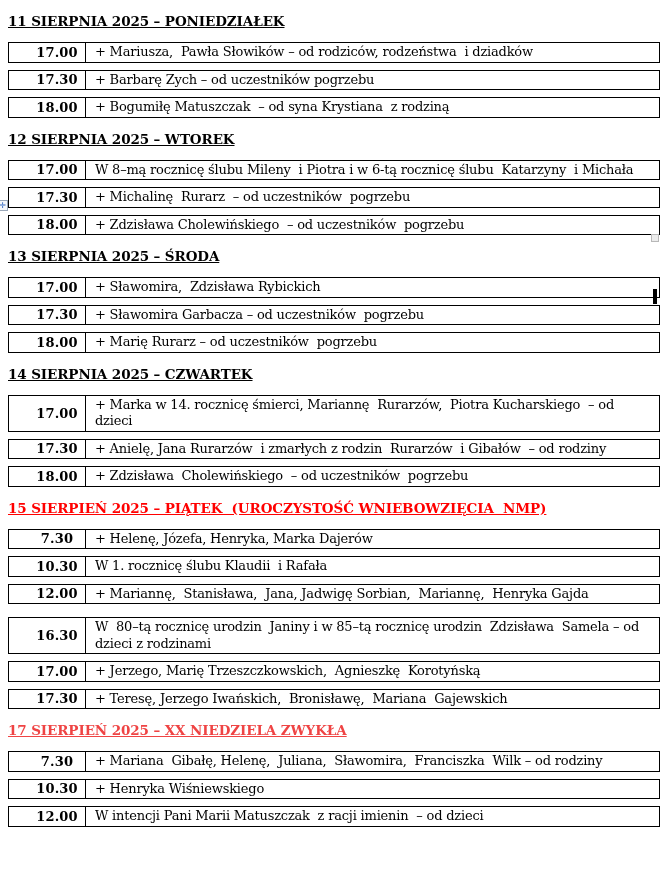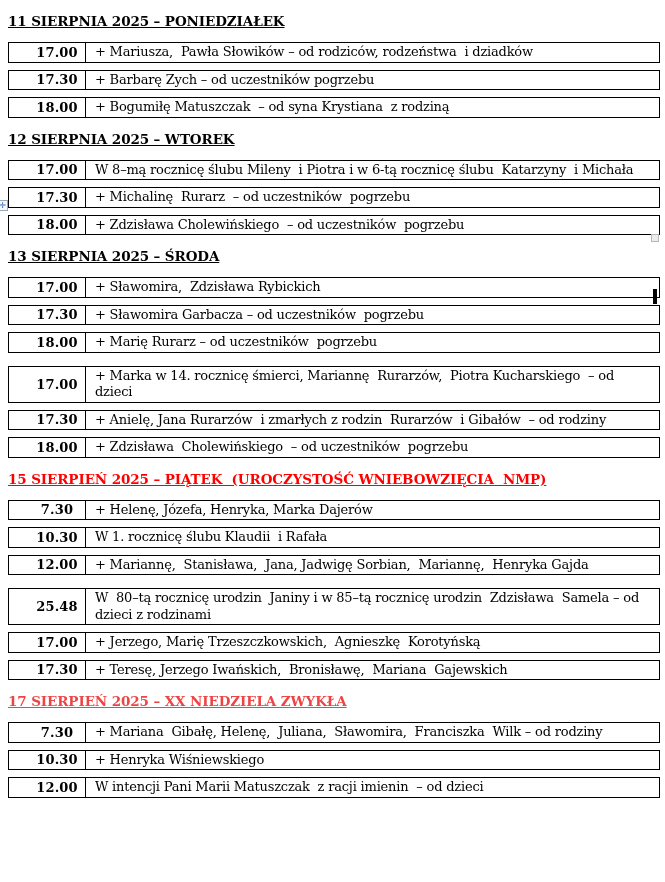--- a/index.html
+++ b/index.html
@@ -137,20 +137,21 @@
     <div class="time-cell">17.30</div>
     <div class="intention-cell">+ Sławomira Garbacza – od uczestników  pogrzebu</div>
   </div>
           <div class="mass-row">
     <div class="time-cell">18.00</div>
     <div class="intention-cell">+ Marię Rurarz – od uczestników  pogrzebu</div>
   </div>
         </div>
   </div>
       <div class="section">
+    <div class="section-header">14 SIERPNIA 2025 – CZWARTEK</div>
     <div>
           <div class="mass-row">
     <div class="time-cell">17.00</div>
     <div class="intention-cell">+ Marka w 14. rocznicę śmierci, Mariannę  Rurarzów,  Piotra Kucharskiego  – od dzieci</div>
   </div>
           <div class="mass-row">
     <div class="time-cell">17.30</div>
     <div class="intention-cell">+ Anielę, Jana Rurarzów  i zmarłych z rodzin  Rurarzów  i Gibałów  – od rodziny</div>
   </div>
           <div class="mass-row">
@@ -172,21 +173,21 @@
   </div>
           <div class="mass-row">
     <div class="time-cell">12.00</div>
     <div class="intention-cell">+ Mariannę,  Stanisława,  Jana, Jadwigę Sorbian,  Mariannę,  Henryka Gajda</div>
   </div>
         </div>
   </div>
       <div class="section">
     <div>
           <div class="mass-row">
-    <div class="time-cell">25.48</div>
+    <div class="time-cell">16.30</div>
     <div class="intention-cell">W  80–tą rocznicę urodzin  Janiny i w 85–tą rocznicę urodzin  Zdzisława  Samela – od dzieci z rodzinami</div>
   </div>
           <div class="mass-row">
     <div class="time-cell">17.00</div>
     <div class="intention-cell">+ Jerzego, Marię Trzeszczkowskich,  Agnieszkę  Korotyńską</div>
   </div>
           <div class="mass-row">
     <div class="time-cell">17.30</div>
     <div class="intention-cell">+ Teresę, Jerzego Iwańskich,  Bronisławę,  Mariana  Gajewskich</div>
   </div>

